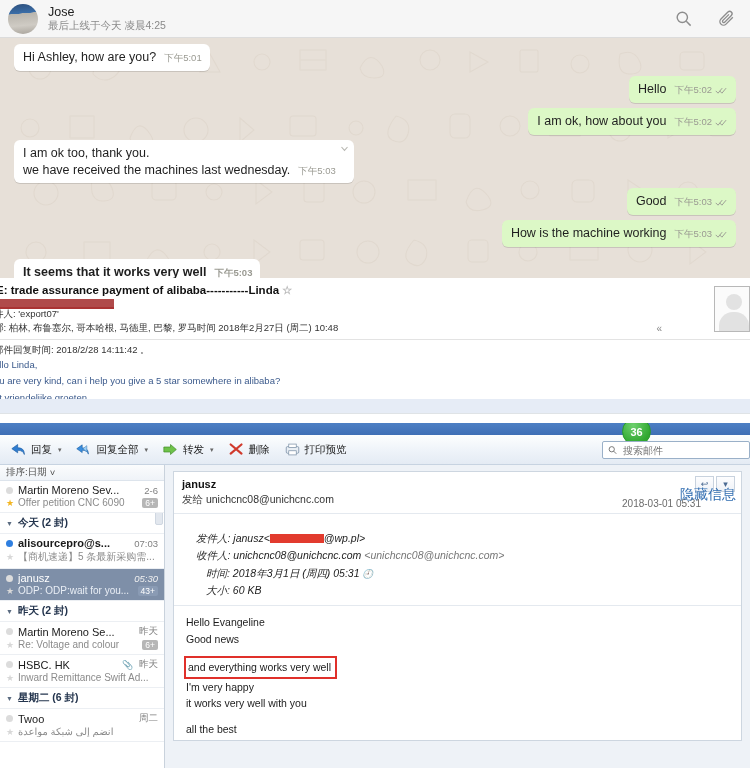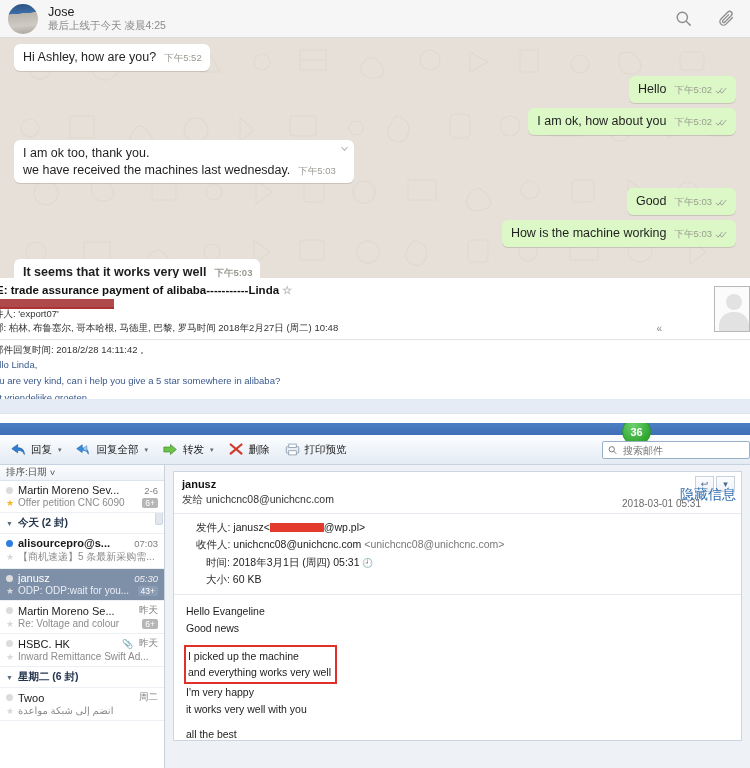--- a/index.html
+++ b/index.html
@@ -173,21 +173,21 @@
   .det-to .k { color:#444; }
   .det-date { position:absolute; right:40px; top:26px; font-size:10px; color:#6b6b6b; }
   .det-hide { position:absolute; right:5px; top:14px; font-size:14px; color:#2f6cb0; }
   .det-actions { position:absolute; right:6px; top:4px; display:flex; gap:2px; }
   .act-btn {
     width:19px; height:16px; border:1px solid #c8d2de; background:linear-gradient(#fdfdfe,#eef2f7);
     display:flex; align-items:center; justify-content:center; font-size:9px; color:#4a6a92;
   }
   .det-fields {
     border-top:1px solid #e4e9ef; border-bottom:1px solid #e4e9ef;
-    margin:6px -8px 0 -8px; padding:5px 0 6px 22px;
+    margin:6px -8px 0 -8px; padding:16px 0 6px 22px;font-style:italic;
   }
   .fld { font-size:10.5px; color:#222; line-height:1.65; }
   .fld .k { color:#333; }
   .fld .grey { color:#777; }
   .redact { display:inline-block; width:54px; height:9px; background:#e23b2e; vertical-align:-1px; }
   .clock { font-size:9px; color:#777; }
   .det-body { padding:8px 0 0 4px; font-size:10.5px; color:#1c1c1c; line-height:1.55; }
   .hl-box { display:inline-block; border:2px solid #e0302a; padding:1px 4px 2px 2px; margin-left:-2px; }
   .spacer { height:9px; }
 </style>
@@ -274,21 +274,21 @@
         <path d="M690 202 l16 12 l-16 12 z"></path>
       </g>
     </svg>
 
     <div class="wa-rows">
 
       <div class="row in">
         <div class="bubble in">
           <span class="btext">Hi Ashley, how are you?</span>
           <span class="bmeta">
-            <span>下午5:52</span>
+            <span>下午5:01</span>
           </span>
         </div>
       </div>
 
       <div class="row out">
         <div class="bubble out">
           <span class="btext">Hello</span>
           <span class="bmeta">
             <span>下午5:02</span>
             <svg class="ticks" viewBox="0 0 18 11" fill="none" stroke="currentColor" stroke-width="1.3">
@@ -491,20 +491,24 @@
           <span class="m-from">janusz</span>
           <span class="m-time">05:30</span>
         </div>
         <div class="mitem-r2">
           <span class="star">★</span>
           <span class="m-subj">ODP: ODP:wait for you...</span>
           <span class="m-count blue">43+</span>
         </div>
       </div>
 
+      <div class="grp-head">
+        <span class="grp-tri">▼</span>
+        <span>昨天 (2 封)</span>
+      </div>
       <div class="mitem">
         <div class="mitem-r1">
           <span class="dot"></span>
           <span class="m-from">Martin Moreno Se...</span>
           <span class="m-time">昨天</span>
         </div>
         <div class="mitem-r2">
           <span class="star">★</span>
           <span class="m-subj">Re: Voltage and colour</span>
           <span class="m-count">6+</span>
@@ -575,21 +579,20 @@
             <span class="k">大小:</span>
             <span>60 KB</span>
           </div>
         </div>
 
         <div class="det-body">
           <div>Hello Evangeline</div>
           <div>Good news</div>
           <div class="spacer"></div>
           <div class="hl-box">
-            <div>I picked up the machine</div>
             <div>and everything works very well</div>
           </div>
           <div>I'm very happy</div>
           <div>it works very well with you</div>
           <div class="spacer"></div>
           <div>all the best</div>
           <div class="spacer"></div>
           
         </div>
       </div>

